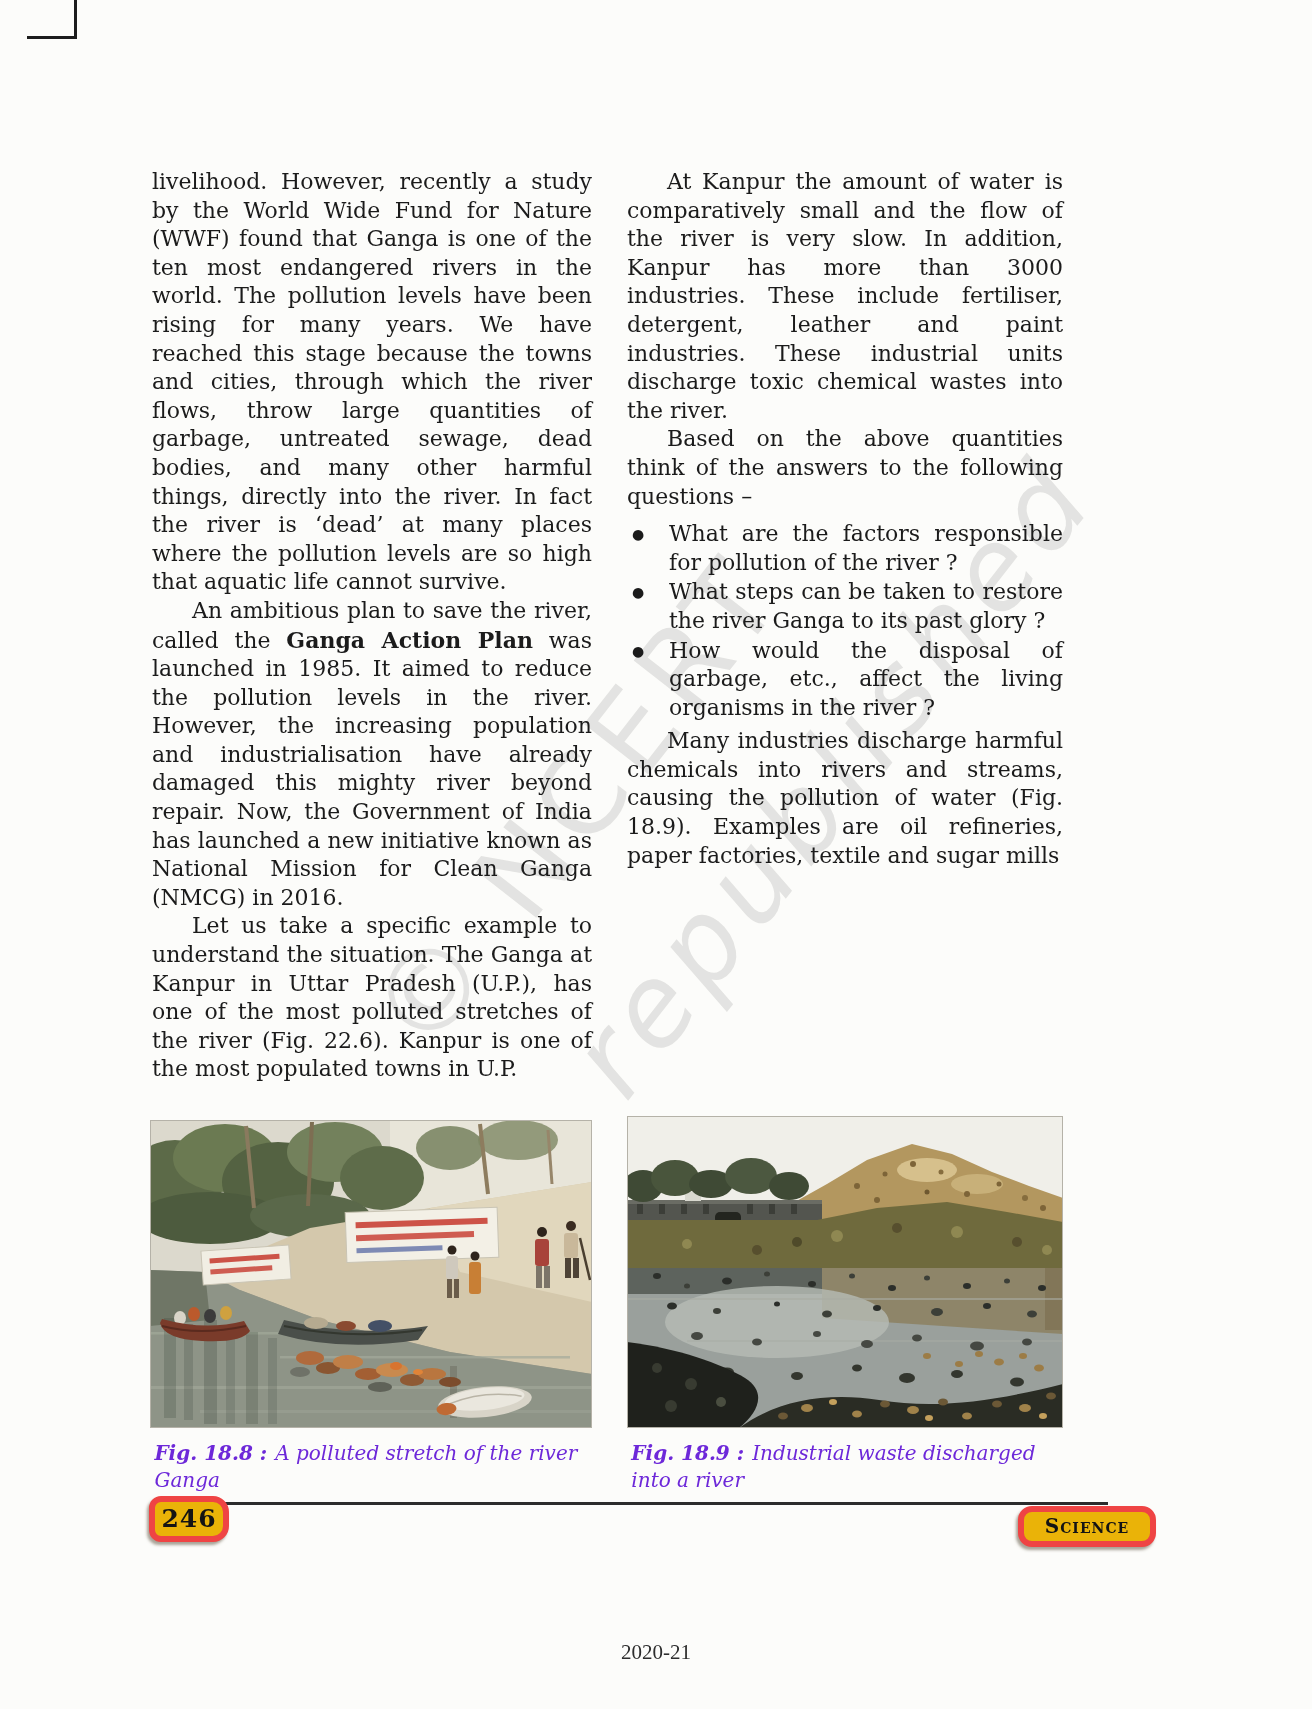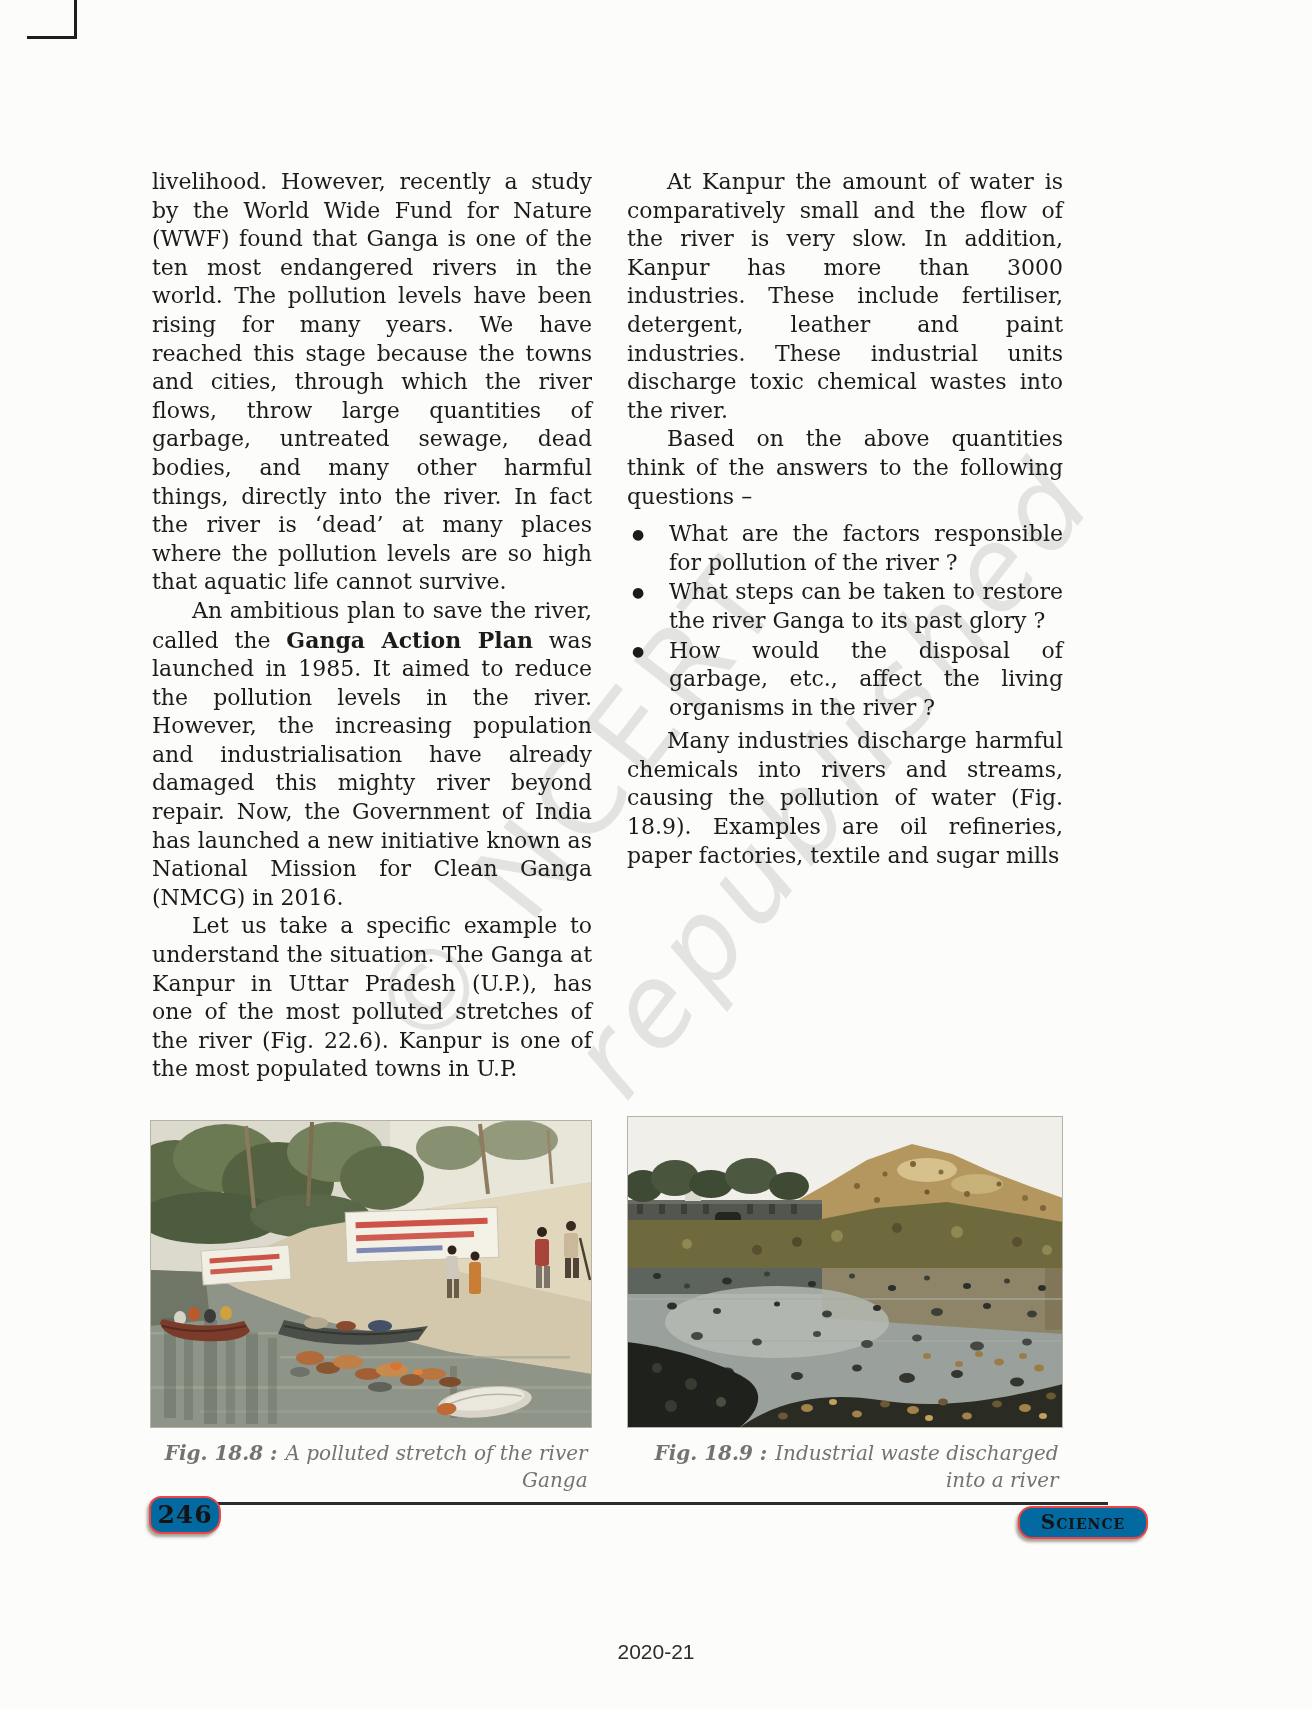--- a/index.html
+++ b/index.html
@@ -37,42 +37,42 @@
   .bullets{list-style:none;margin:9px 0 5px 0;padding:0;}
   .bullets li{display:flex;margin:1px 0;}
   .bullets .dot{flex:0 0 37px;font-size:14px;line-height:28.6px;padding-left:5px;}
   .bullets .btxt{flex:1;text-align:justify;}
   
   .figure{position:absolute;}
   .figure-left{left:150px;top:1120px;width:442px;}
   .figure-right{left:627px;top:1116px;width:436px;}
   .fig-img{display:block;width:100%;height:auto;}
   .caption{
-    margin:12px auto 0 auto;text-align:right;font-size:20px;line-height:27px;
-    font-style:italic;color:#737373;max-width:98%;
+    margin:12px auto 0 auto;text-align:left;font-size:20px;line-height:27px;
+    font-style:italic;color:#6d28d9;max-width:98%;
   }
   .caption .flabel{font-weight:bold;margin-right:8px;}
   
   .footer-rule{position:absolute;left:196px;top:1502px;width:912px;height:3px;background:#2c2c2c;}
   .badge{
-    position:absolute;background:#0369a1;color:#141414;font-weight:bold;
+    position:absolute;background:#eab308;color:#141414;font-weight:bold;
     text-align:center;box-shadow:-2px 3px 3px rgba(100,90,70,0.55);
-    border:2px solid #ef4444;
+    border:6px solid #ef4444;
   }
   .badge-pagenum{
     left:149px;top:1496px;width:68px;height:34px;line-height:34px;
     font-size:25px;border-radius:12px 16px 16px 12px;letter-spacing:1px;
   }
   .badge-science{
     left:1018px;top:1506px;width:126px;height:29px;line-height:29px;
     font-size:20px;border-radius:14px;font-variant:small-caps;letter-spacing:1px;
   }
   .year-line{
     position:absolute;left:0;right:0;top:1640px;text-align:center;
-    font-family:Liberation Sans, sans-serif;font-size:21px;color:#2d2d2d;
+    font-family:Liberation Serif, serif;font-size:21px;color:#2d2d2d;
   }
 </style>
 </head>
 <body>
 
 <div class="page">
 
   <div class="crop-mark"></div>
 
   <div class="watermark">

